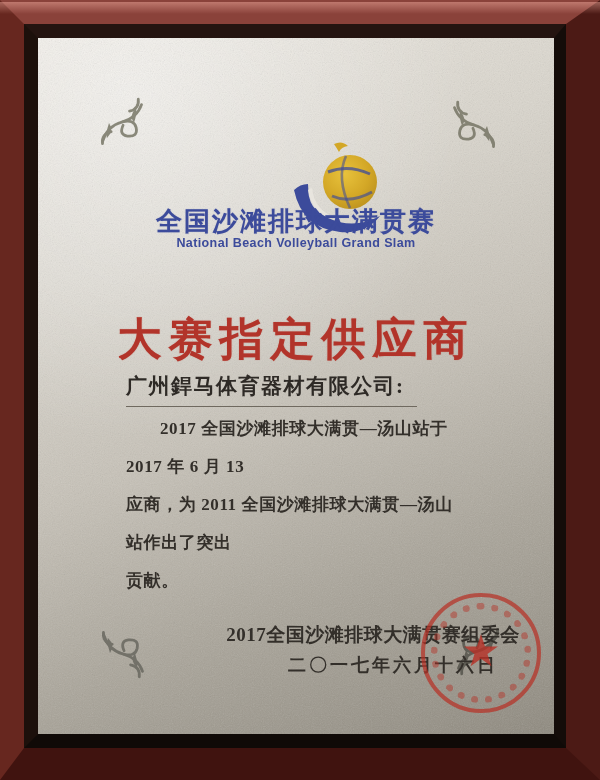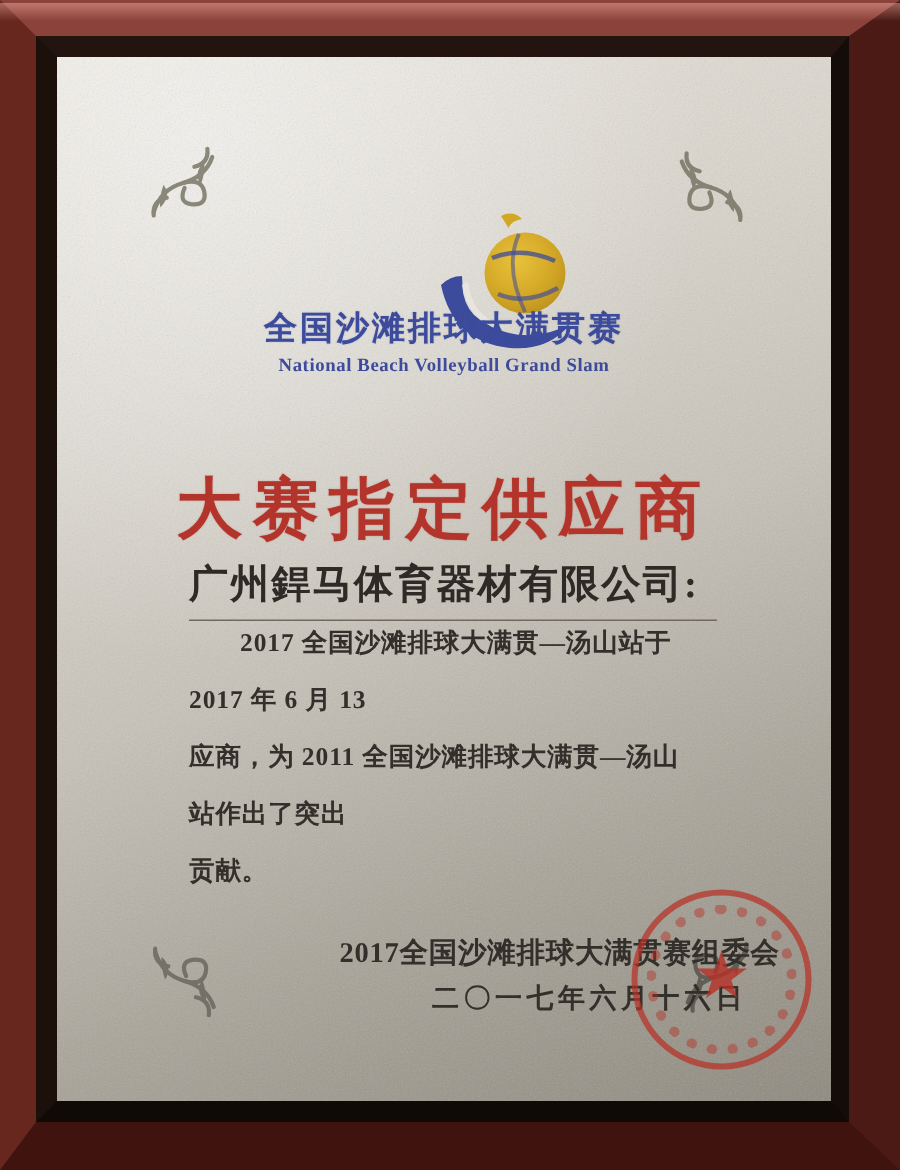--- a/index.html
+++ b/index.html
@@ -37,38 +37,38 @@
   .flourish{position:absolute;width:52px;height:52px;opacity:.78;}
   .fl-tl{left:58px;top:58px;}
   .fl-tr{right:54px;top:61px;transform:scaleX(-1);}
   .fl-bl{left:59px;bottom:54px;transform:scaleY(-1);}
   .fl-br{right:50px;bottom:57px;transform:rotate(180deg);}
   
   .logo{position:absolute;left:250px;top:100px;width:104px;height:104px;}
   .title-cn{
     position:absolute;left:0;right:0;top:166px;text-align:center;
     font-family:"Liberation Sans",sans-serif;font-weight:bold;
-    font-size:22px;letter-spacing:2px;color:#3c4b9b;
+    font-size:26px;letter-spacing:2px;color:#3c4b9b;
     text-shadow:0 0 1px rgba(60,75,155,.4);
   }
   .title-en{
     position:absolute;left:0;right:0;top:198px;text-align:center;
-    font-family:Liberation Serif, serif;font-weight:bold;
+    font-family:Liberation Sans, sans-serif;font-weight:bold;
     font-size:12.5px;letter-spacing:.4px;color:#3c4b9b;
   }
   .banner{
     position:absolute;left:0;right:0;top:240px;text-align:center;
     font-family:"Liberation Sans",sans-serif;font-weight:bold;
     font-size:44px;letter-spacing:7px;color:#b2342a;
     text-shadow:0 0 1px rgba(178,52,42,.55);
     margin-top:32px;
   }
   .recipient{
     position:absolute;left:88px;top:334px;
-    font-size:26px;font-weight:bold;color:#2e2a26;letter-spacing:1.5px;
+    font-size:21px;font-weight:bold;color:#2e2a26;letter-spacing:1.5px;
     border-bottom:1.5px solid #6f695f;padding-bottom:6px;padding-right:12px;
   }
   .body-text{
     position:absolute;left:88px;right:100px;top:372px;
     font-size:17px;line-height:38px;font-weight:600;color:#332f2a;
     letter-spacing:.6px;
   }
   .body-text .indent{text-indent:2em;}
   .sig-committee{
     position:absolute;left:105px;width:460px;top:584px;text-align:center;

